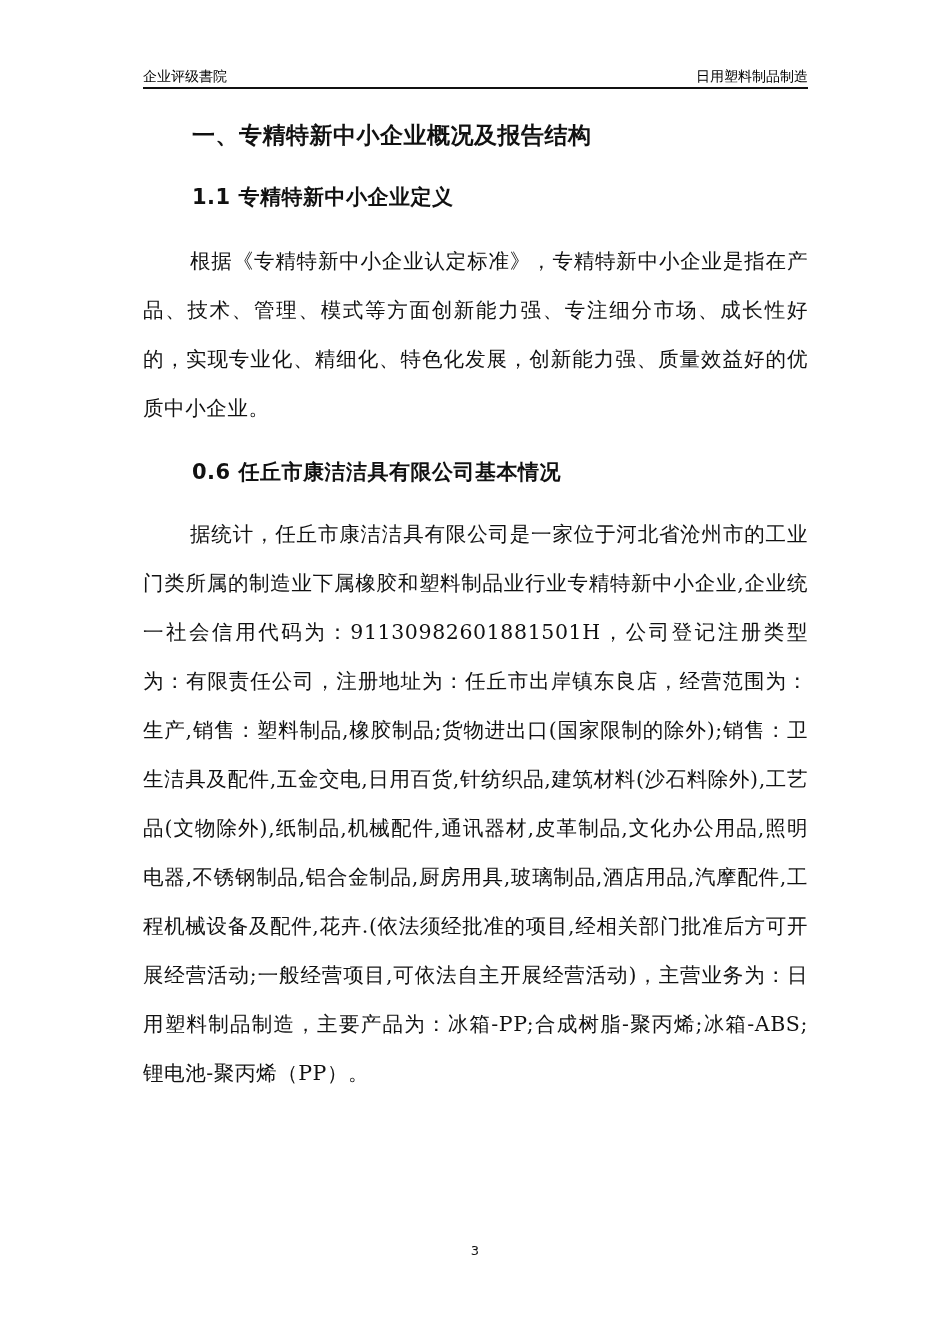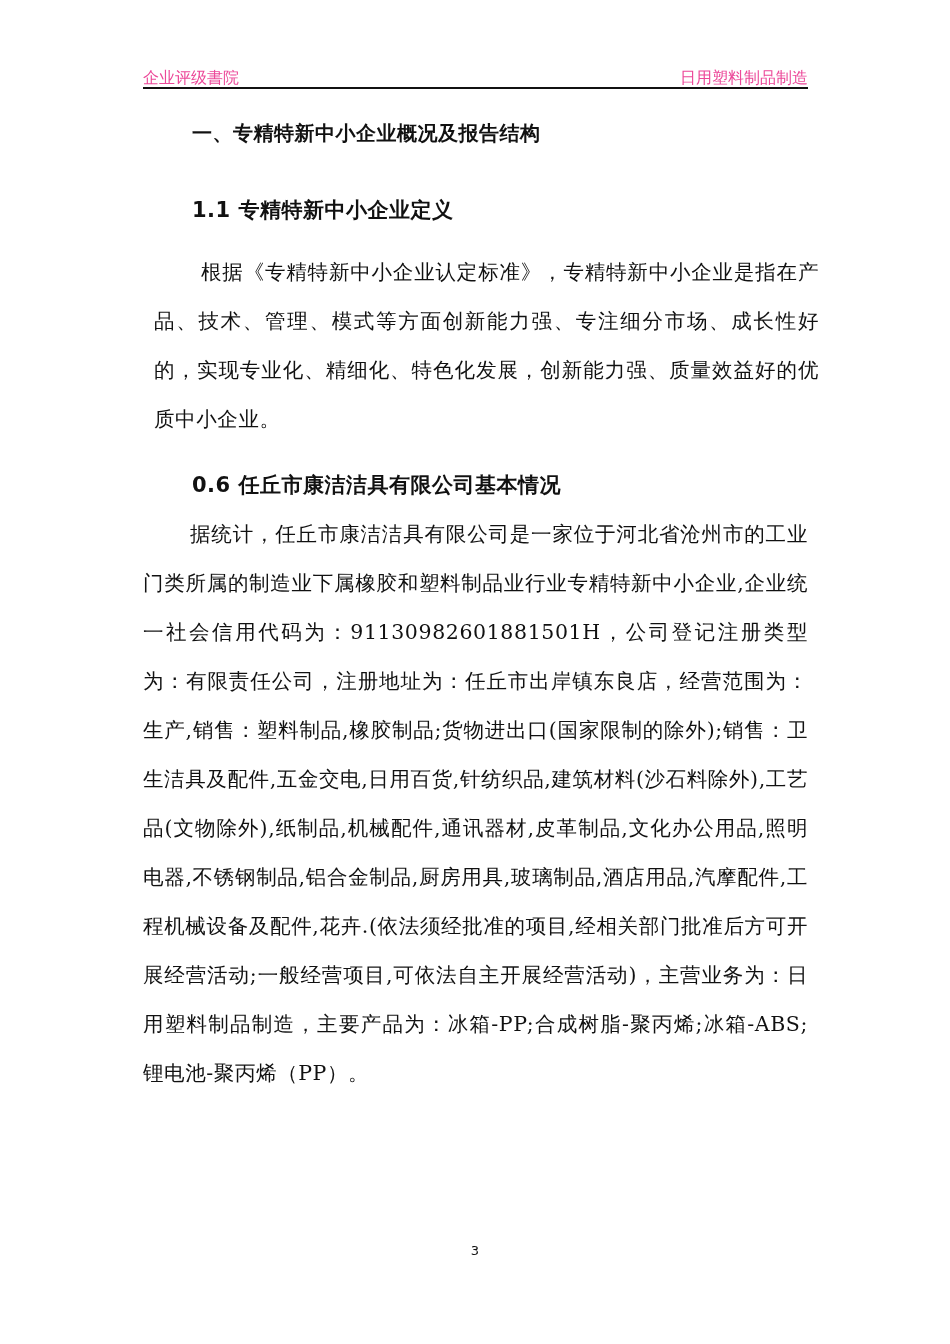--- a/index.html
+++ b/index.html
@@ -1,27 +1,27 @@
 <!DOCTYPE html>
 <html><head>
 <meta charset="utf-8">
 <style>
   html, body { margin: 0; padding: 0; background: #ffffff; }
   body { width: 950px; height: 1344px; position: relative; overflow: hidden;
          font-family: "DejaVu Serif", "Liberation Serif", serif; color: #111; }
   .page { position: absolute; left: 0; top: 0; width: 950px; height: 1344px; background: #fff; }
   .header { position: absolute; left: 143px; top: 66px; width: 665px; height: 22px;
-            font-family: "DejaVu Sans", "Liberation Sans", sans-serif; font-size: 16px; color: #ec4899; }
+            font-family: "DejaVu Sans", "Liberation Sans", sans-serif; font-size: 14px; color: #000000; }
   .header .left { position: absolute; left: 0; top: 2px; }
   .header .right { position: absolute; right: 0; top: 2px; }
   .header-rule { position: absolute; left: 143px; top: 87px; width: 665px; height: 2px; background: #111; }
-  .h1 { position: absolute; left: 192px; top: 120px; font-size: 20px; font-weight: bold;
+  .h1 { position: absolute; left: 192px; top: 120px; font-size: 23px; font-weight: bold;
         font-family: "DejaVu Sans", "Liberation Sans", sans-serif; letter-spacing: 0.5px; }
   .h2 { position: absolute; left: 192px; font-size: 21px; font-weight: bold;
-        font-family: "DejaVu Sans", "Liberation Sans", sans-serif; letter-spacing: 0.5px; margin-top: 13px; }
+        font-family: "DejaVu Sans", "Liberation Sans", sans-serif; letter-spacing: 0.5px; }
   .h2.s1 { top: 183px; }
   .h2.s2 { top: 458px; }
   .para { position: absolute; left: 143px; width: 665px; font-size: 20.5px; line-height: 49px;
           text-align: justify; text-indent: 47px; letter-spacing: 0.6px; }
   .para.p1 { top: 237px; }
   .para.p2 { top: 510px; }
   .page-num { position: absolute; left: 0; width: 950px; top: 1243px; text-align: center;
               font-family: "DejaVu Sans", "Liberation Sans", sans-serif; font-size: 13px; }
 </style>
 </head>
@@ -30,19 +30,19 @@
 <div class="page">
   <div class="header">
     <span class="left">企业评级書院</span>
     <span class="right">日用塑料制品制造</span>
   </div>
   <div class="header-rule"></div>
 
   <div class="h1">一、专精特新中小企业概况及报告结构</div>
 
   <div class="h2 s1">1.1 专精特新中小企业定义</div>
-  <p class="para p1" style="margin:11px">根据《专精特新中小企业认定标准》，专精特新中小企业是指在产品、技术、管理、模式等方面创新能力强、专注细分市场、成长性好的，实现专业化、精细化、特色化发展，创新能力强、质量效益好的优质中小企业。</p>
+  <p class="para p1" style="margin:0">根据《专精特新中小企业认定标准》，专精特新中小企业是指在产品、技术、管理、模式等方面创新能力强、专注细分市场、成长性好的，实现专业化、精细化、特色化发展，创新能力强、质量效益好的优质中小企业。</p>
 
   <div class="h2 s2">0.6 任丘市康洁洁具有限公司基本情况</div>
   <p class="para p2" style="margin:0">据统计，任丘市康洁洁具有限公司是一家位于河北省沧州市的工业门类所属的制造业下属橡胶和塑料制品业行业专精特新中小企业,企业统一社会信用代码为：91130982601881501H，公司登记注册类型为：有限责任公司，注册地址为：任丘市出岸镇东良店，经营范围为：生产,销售：塑料制品,橡胶制品;货物进出口(国家限制的除外);销售：卫生洁具及配件,五金交电,日用百货,针纺织品,建筑材料(沙石料除外),工艺品(文物除外),纸制品,机械配件,通讯器材,皮革制品,文化办公用品,照明电器,不锈钢制品,铝合金制品,厨房用具,玻璃制品,酒店用品,汽摩配件,工程机械设备及配件,花卉.(依法须经批准的项目,经相关部门批准后方可开展经营活动;一般经营项目,可依法自主开展经营活动)，主营业务为：日用塑料制品制造，主要产品为：冰箱-PP;合成树脂-聚丙烯;冰箱-ABS;锂电池-聚丙烯（PP）。</p>
 
   <div class="page-num">3</div>
 </div>
 
 </body></html>

